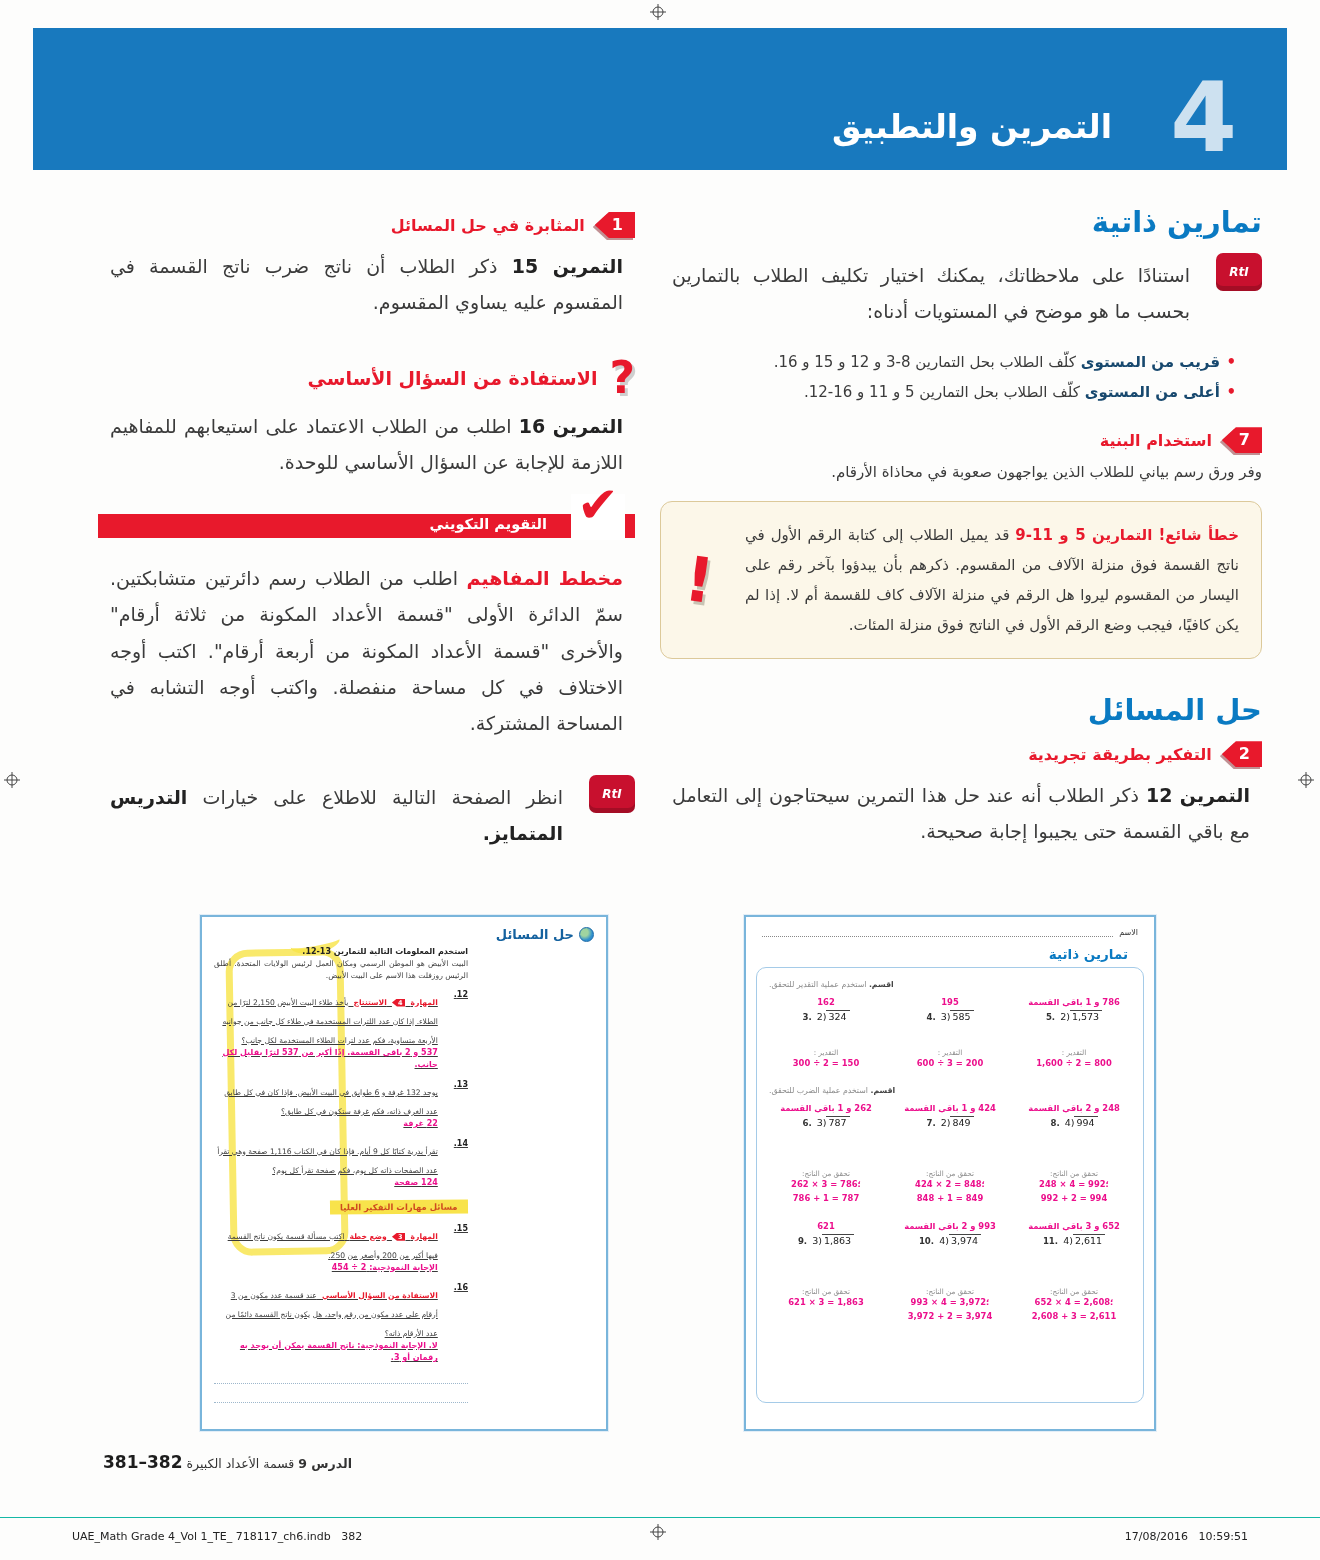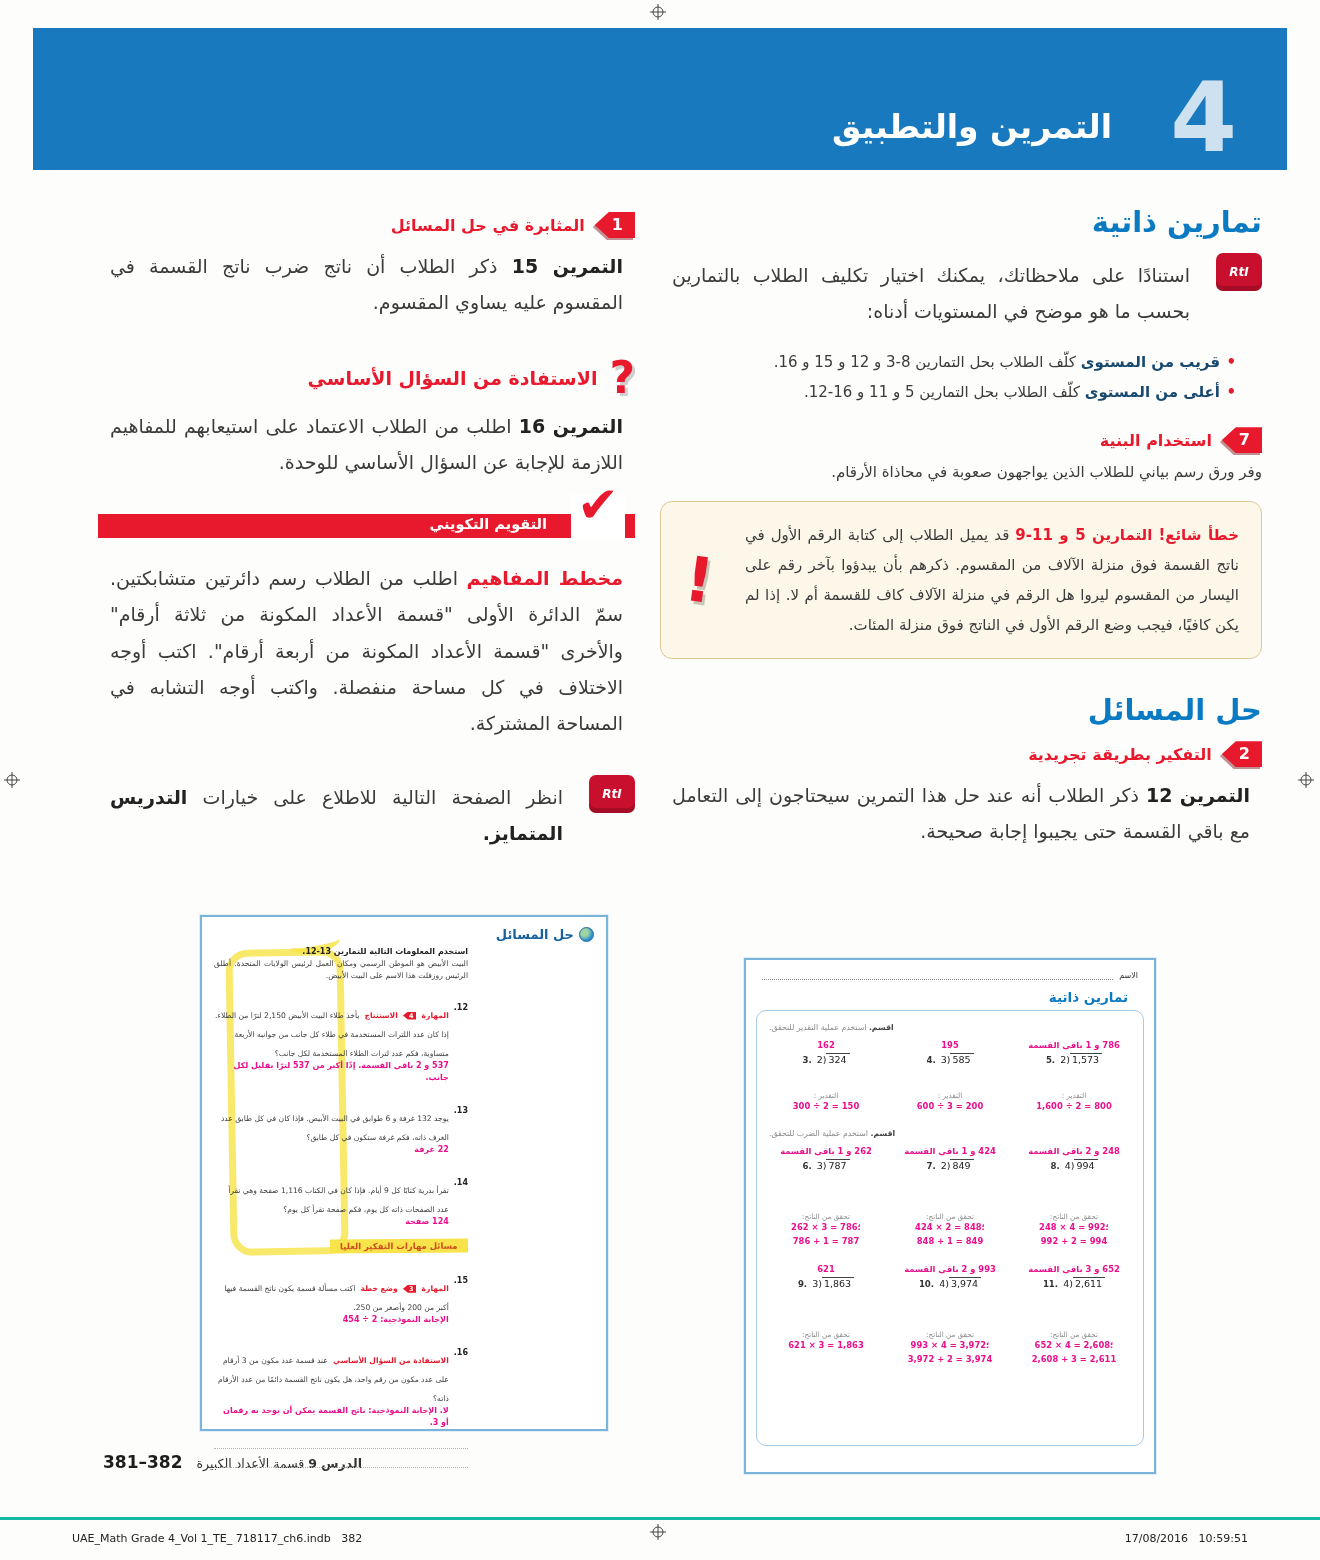--- a/index.html
+++ b/index.html
@@ -40,29 +40,29 @@
   .sec-row{display:flex;align-items:center;gap:12px;margin:36px 0 8px;}
   .sec-head{color:#e8192c;font-weight:bold;font-size:19px;}
   .qmark{font-size:44px;color:#e8192c;font-weight:bold;text-shadow:3px 3px 0 #cfcfcf;flex:0 0 auto;line-height:1;}
   .form-banner{position:relative;background:#e8192c;height:24px;margin:34px 0 22px;}
   .form-banner .txt{position:absolute;right:88px;top:2px;color:#fff;font-weight:bold;font-size:14.5px;}
   .check-bg{position:absolute;right:10px;top:-20px;width:54px;height:46px;background:#fff;}
   .check{position:absolute;right:16px;top:-34px;font-size:50px;font-weight:bold;color:#e8192c;line-height:1;}
   
   .ws{position:absolute;background:#fff;border:2px solid #79b5db;box-shadow:0 0 0 1px #e3eef7;}
   .ws-left{left:200px;top:915px;width:408px;height:516px;padding:10px 12px;}
-  .ws-right{left:744px;top:958px;width:412px;height:516px;padding:8px 10px;}
+  .ws-right{left:744px;top:915px;width:412px;height:516px;padding:8px 10px;}
   .wsl-head{display:flex;direction:rtl;align-items:center;gap:5px;margin-bottom:5px;position:relative;z-index:2;}
   .globe{width:15px;height:15px;border-radius:50%;border:1px solid #1b6aa8;
          background:radial-gradient(circle at 35% 35%,#9fd4a0 30%,#2f8fce 65%);}
   .wsl-title{color:#15629f;font-weight:bold;font-size:13px;}
   .wsl-content{direction:rtl;text-align:right;width:254px;position:relative;z-index:2;}
   .tiny-bold{font-size:8px;font-weight:bold;color:#222;margin-bottom:2px;}
   .tiny{font-size:7.6px;color:#3d3d3d;text-align:justify;line-height:1.55;}
-  .ws-item{display:flex;gap:5px;margin-top:21px;}
+  .ws-item{display:flex;gap:16px;margin-top:8px;text-decoration:underline;}
   .ws-item .n{font-weight:bold;font-size:8px;flex:0 0 auto;color:#222;}
   .mini-arrow{display:inline-block;background:#e8192c;color:#fff;font-size:6.5px;font-weight:bold;
               padding:0 3px 0 6px;clip-path:polygon(5px 0,100% 0,100% 100%,5px 100%,0 50%);}
   .ws-red{color:#e8192c;font-weight:bold;font-size:7.6px;}
   .ws-pink{color:#ec0f8c;font-weight:bold;font-size:8px;line-height:1.6;}
   .hot{display:inline-block;background:#f8e34b;color:#cf4a1f;font-weight:bold;font-size:8.5px;
        padding:2px 10px;margin:10px 0 2px;transform:rotate(-.4deg);text-align:right;}
   .hl-rect{position:absolute;left:26px;top:32px;width:118px;height:306px;border:7px solid rgba(248,227,70,.8);
            border-radius:22px;transform:rotate(-1deg);z-index:1;}
   .hl-scribble{position:absolute;left:88px;top:16px;width:50px;height:20px;border-bottom:7px solid rgba(248,227,70,.8);
@@ -79,24 +79,24 @@
   .pcell{font-size:9px;color:#222;text-align:center;}
   .quot{direction:rtl;color:#ec0f8c;font-weight:bold;font-size:8.4px;text-align:center;min-height:12px;line-height:1.3;}
   .ldr{direction:ltr;text-align:center;margin-top:2px;font-size:9.5px;}
   .pn{font-weight:bold;margin-right:5px;font-size:8.6px;color:#333;}
   .dvd{border-top:1.2px solid #444;padding:0 3px 0 2px;}
   .est{margin-top:26px;}
   .lab{direction:rtl;font-size:7.2px;color:#8d8d8d;display:block;}
   .pinkeq{direction:ltr;color:#ec0f8c;font-weight:bold;font-size:8.4px;display:block;line-height:1.6;}
   .chk{margin-top:41px;}
   
-  .footer{position:absolute;left:103px;top:1452px;display:flex;align-items:baseline;gap:14px;}
+  .footer{position:absolute;left:103px;top:1452px;display:flex;align-items:baseline;gap:4px;}
   .pages{font-weight:bold;font-size:17px;color:#1d1d1d;}
   .lesson{direction:rtl;font-size:12.5px;color:#333;}
-  .print-strip{position:absolute;left:0;right:0;top:1517px;height:43px;border-top:3px solid #14b8a6;}
+  .print-strip{position:absolute;left:0;right:0;top:1517px;height:43px;border-top:1px solid #14b8a6;}
   .print-left{position:absolute;left:72px;top:12px;font-size:11px;color:#222;white-space:pre;}
   .print-right{position:absolute;right:72px;top:12px;font-size:11px;color:#222;white-space:pre;}
 </style>
 </head>
 <body>
 
 <svg class="reg" style="left:650px;top:4px;" width="16" height="16" viewBox="0 0 16 16">
     <circle cx="8" cy="8" r="5" fill="none" stroke="#444"></circle>
     <line x1="8" y1="0" x2="8" y2="16" stroke="#444"></line>
     <line x1="0" y1="8" x2="16" y2="8" stroke="#444"></line>

